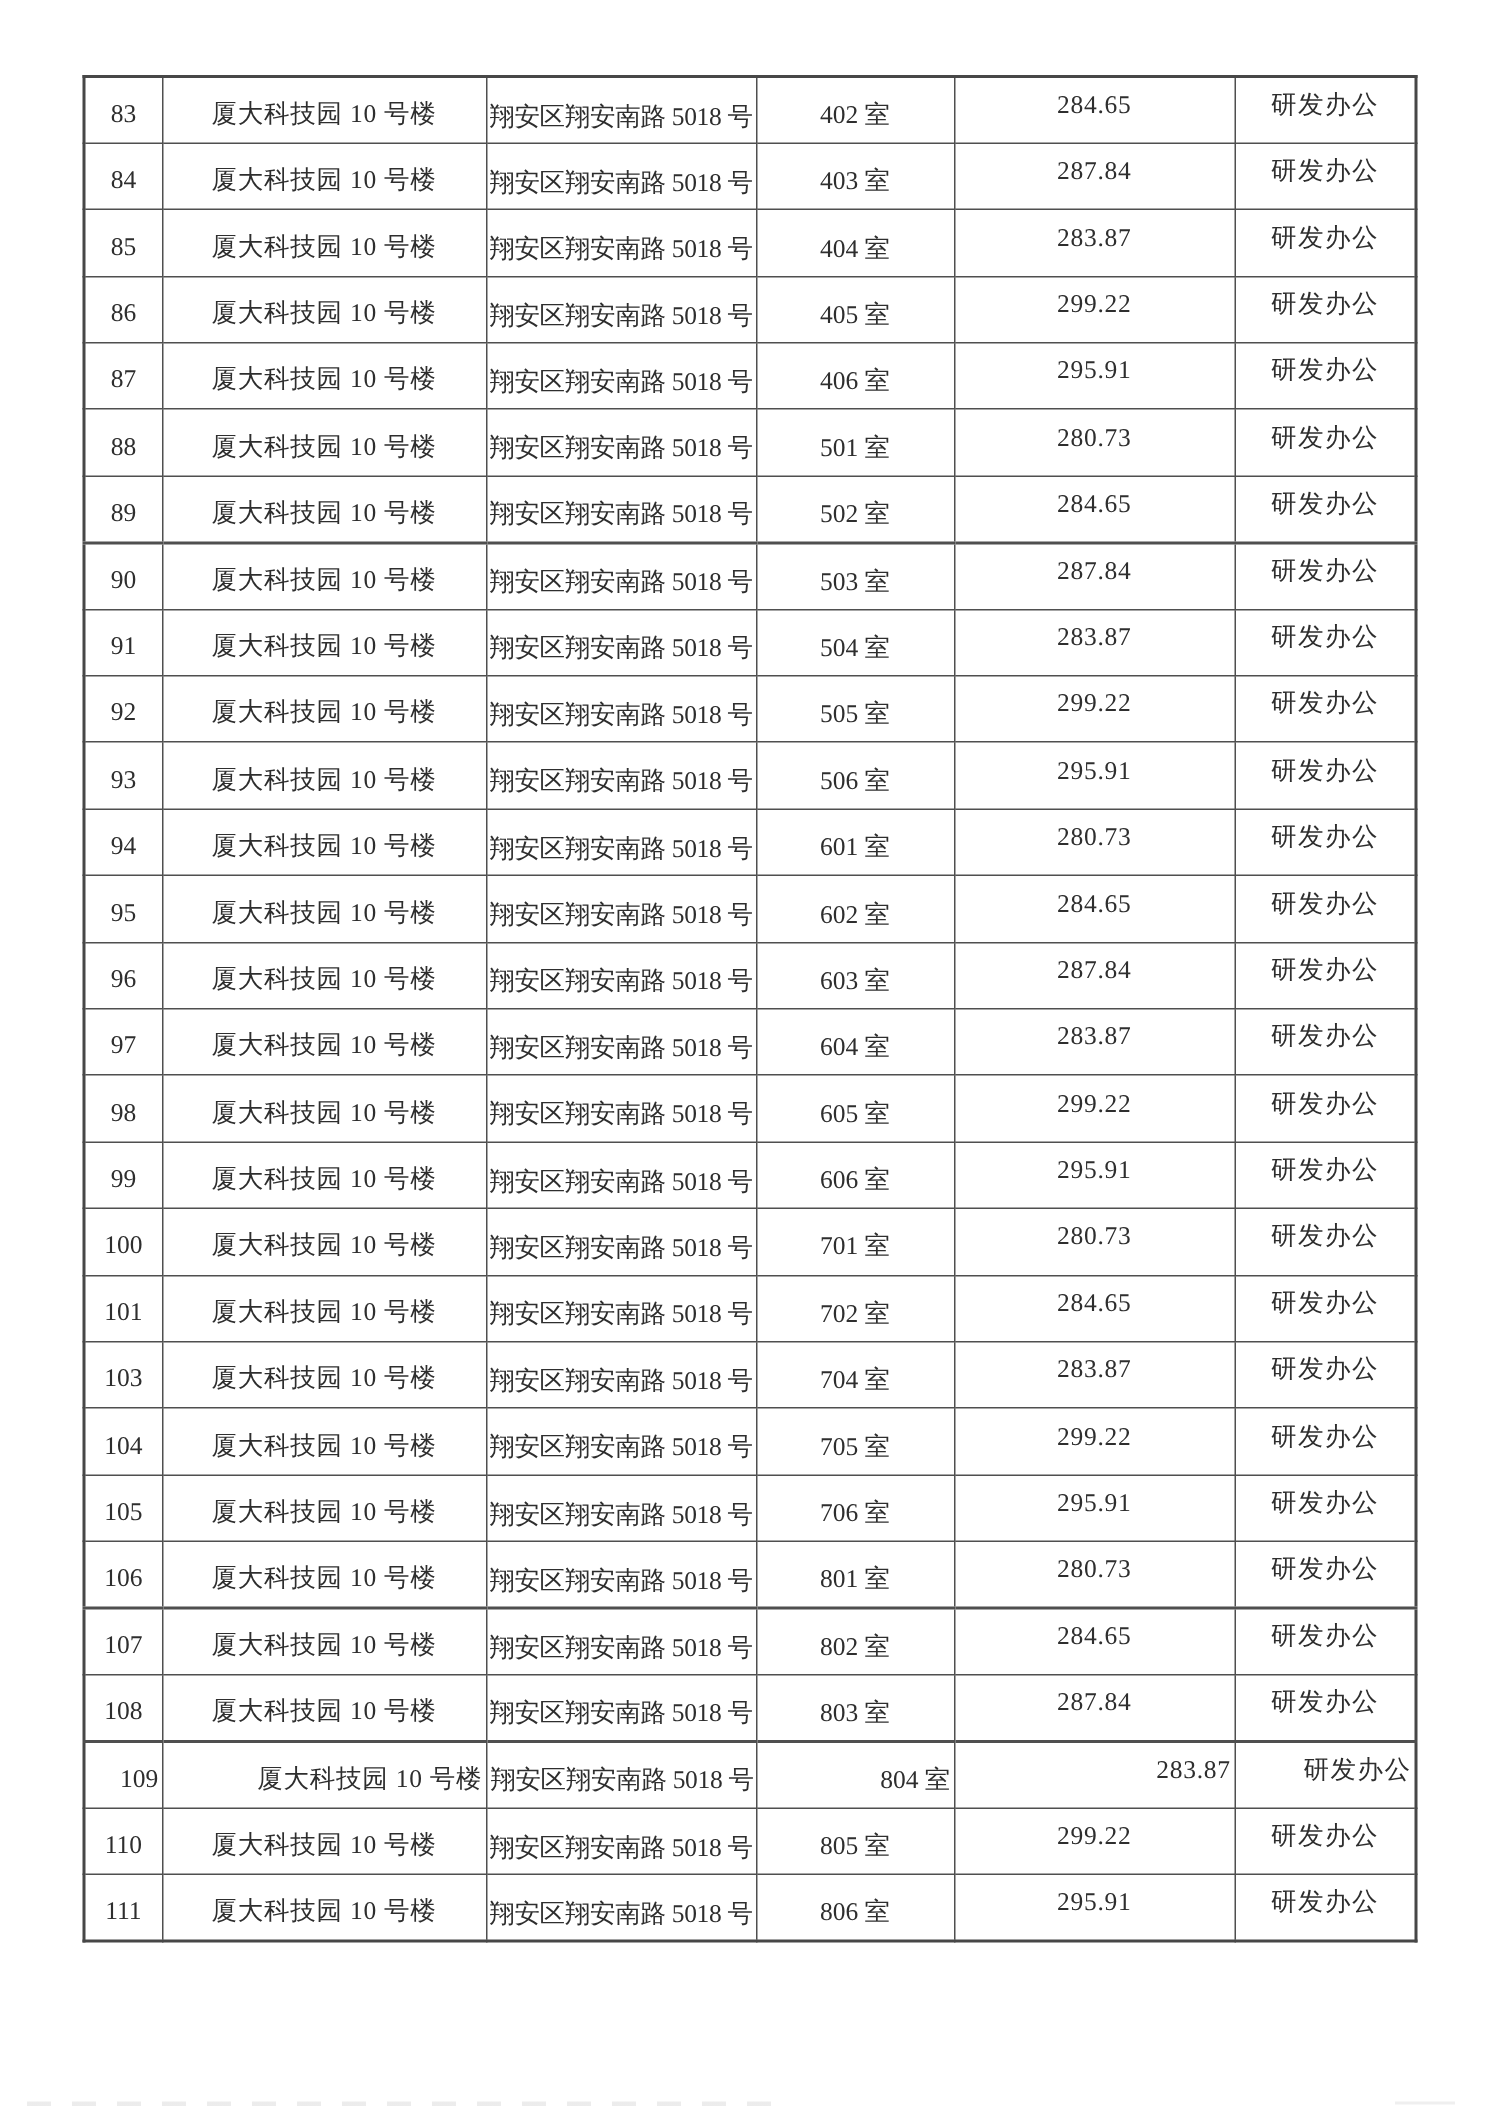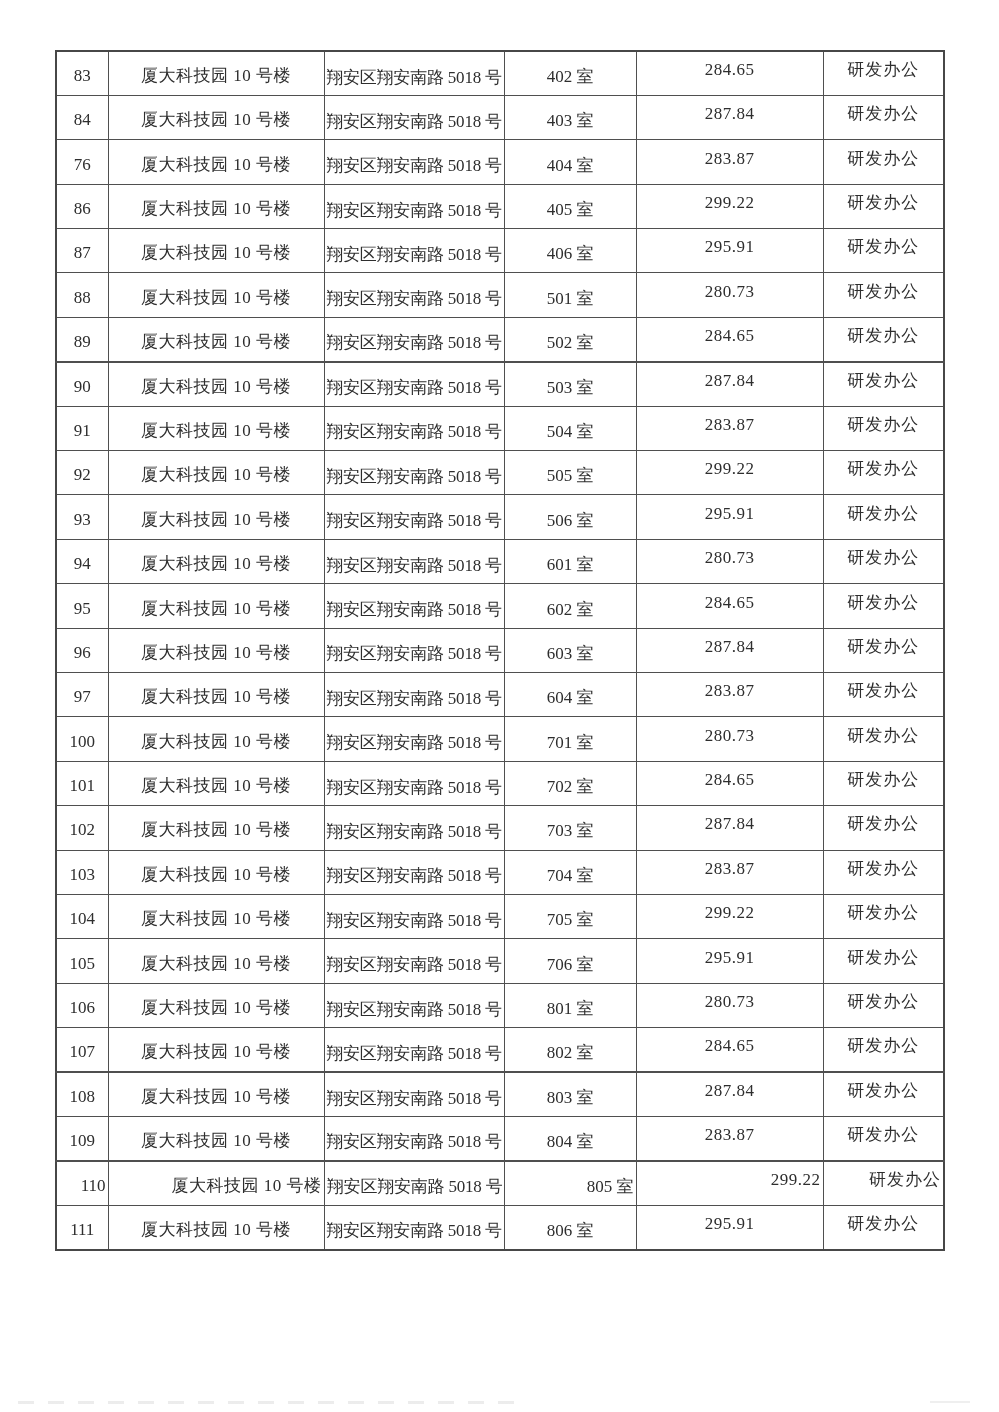--- a/index.html
+++ b/index.html
@@ -99,21 +99,21 @@
   </tr>
         <tr>
     <td class="c-no">84</td>
     <td class="c-building">厦大科技园 10 号楼</td>
     <td class="c-address">翔安区翔安南路 5018 号</td>
     <td class="c-room">403 室</td>
     <td class="c-area">287.84</td>
     <td class="c-use">研发办公</td>
   </tr>
         <tr>
-    <td class="c-no">76</td>
+    <td class="c-no">85</td>
     <td class="c-building">厦大科技园 10 号楼</td>
     <td class="c-address">翔安区翔安南路 5018 号</td>
     <td class="c-room">404 室</td>
     <td class="c-area">283.87</td>
     <td class="c-use">研发办公</td>
   </tr>
         <tr>
     <td class="c-no">86</td>
     <td class="c-building">厦大科技园 10 号楼</td>
     <td class="c-address">翔安区翔安南路 5018 号</td>
@@ -203,41 +203,49 @@
   </tr>
         <tr>
     <td class="c-no">97</td>
     <td class="c-building">厦大科技园 10 号楼</td>
     <td class="c-address">翔安区翔安南路 5018 号</td>
     <td class="c-room">604 室</td>
     <td class="c-area">283.87</td>
     <td class="c-use">研发办公</td>
   </tr>
         <tr>
+    <td class="c-no">98</td>
+    <td class="c-building">厦大科技园 10 号楼</td>
+    <td class="c-address">翔安区翔安南路 5018 号</td>
+    <td class="c-room">605 室</td>
+    <td class="c-area">299.22</td>
+    <td class="c-use">研发办公</td>
+  </tr>
+        <tr>
+    <td class="c-no">99</td>
+    <td class="c-building">厦大科技园 10 号楼</td>
+    <td class="c-address">翔安区翔安南路 5018 号</td>
+    <td class="c-room">606 室</td>
+    <td class="c-area">295.91</td>
+    <td class="c-use">研发办公</td>
+  </tr>
+        <tr>
     <td class="c-no">100</td>
     <td class="c-building">厦大科技园 10 号楼</td>
     <td class="c-address">翔安区翔安南路 5018 号</td>
     <td class="c-room">701 室</td>
     <td class="c-area">280.73</td>
     <td class="c-use">研发办公</td>
   </tr>
         <tr>
     <td class="c-no">101</td>
     <td class="c-building">厦大科技园 10 号楼</td>
     <td class="c-address">翔安区翔安南路 5018 号</td>
     <td class="c-room">702 室</td>
     <td class="c-area">284.65</td>
-    <td class="c-use">研发办公</td>
-  </tr>
-        <tr>
-    <td class="c-no">102</td>
-    <td class="c-building">厦大科技园 10 号楼</td>
-    <td class="c-address">翔安区翔安南路 5018 号</td>
-    <td class="c-room">703 室</td>
-    <td class="c-area">287.84</td>
     <td class="c-use">研发办公</td>
   </tr>
         <tr>
     <td class="c-no">103</td>
     <td class="c-building">厦大科技园 10 号楼</td>
     <td class="c-address">翔安区翔安南路 5018 号</td>
     <td class="c-room">704 室</td>
     <td class="c-area">283.87</td>
     <td class="c-use">研发办公</td>
   </tr>

